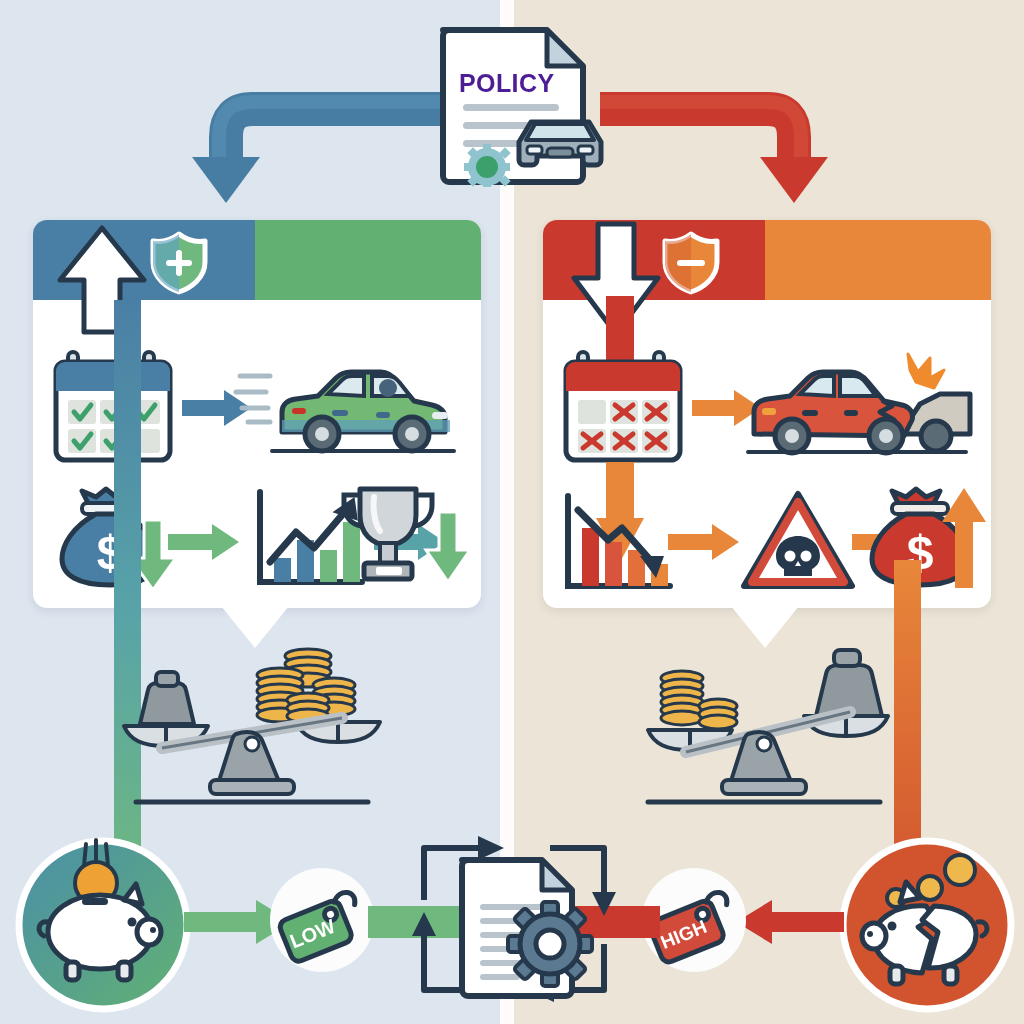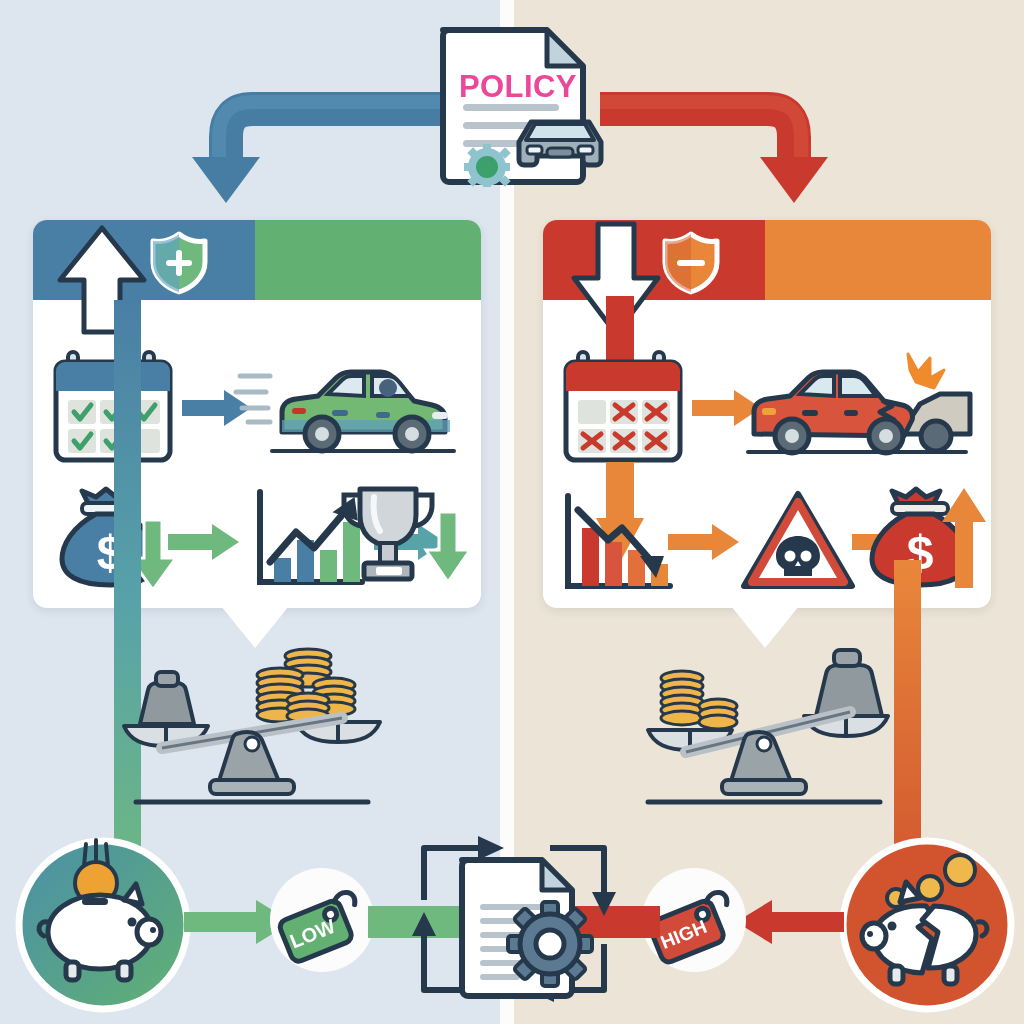--- a/index.html
+++ b/index.html
@@ -27,21 +27,21 @@
   }
   .panel-head{position:absolute;left:0;top:0;height:80px;width:100%;display:flex;}
   .head-a{height:100%;}
   .head-b{height:100%;flex:1;}
 
   .tail{position:absolute;width:0;height:0;
         border-left:34px solid transparent;border-right:34px solid transparent;
         border-top:42px solid #ffffff;}
   .policy-title{
     font-family:"Liberation Sans", sans-serif;
-    font-weight:bold;font-size:31px;color:#ec4899;letter-spacing:.4px;
+    font-weight:bold;font-size:25px;color:#4c1d95;letter-spacing:.4px;
   }
 </style>
 </head>
 <body>
 
 <div id="stage">
 
   <div class="bg-left"></div>
   <div class="bg-divider"></div>
   <div class="bg-right"></div>

